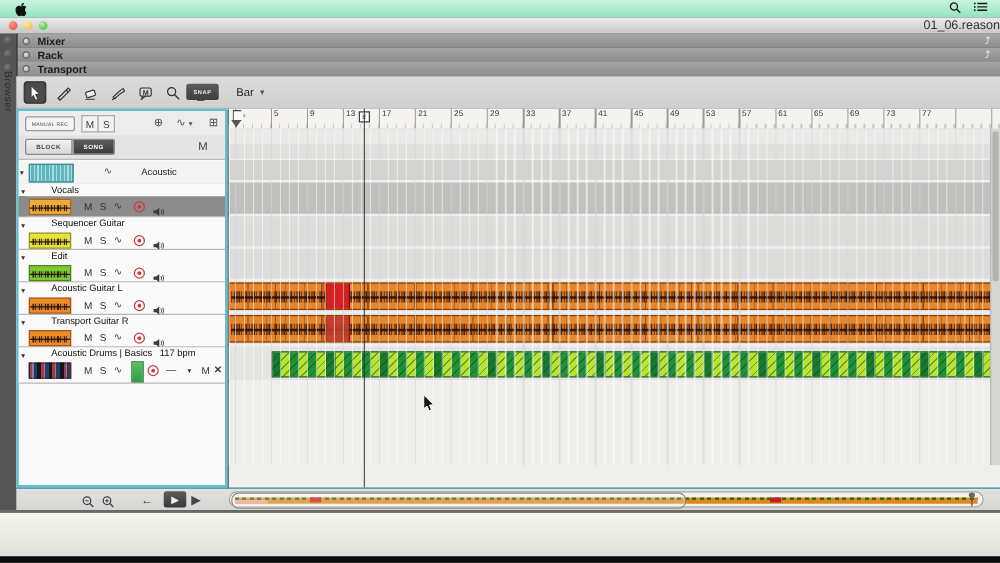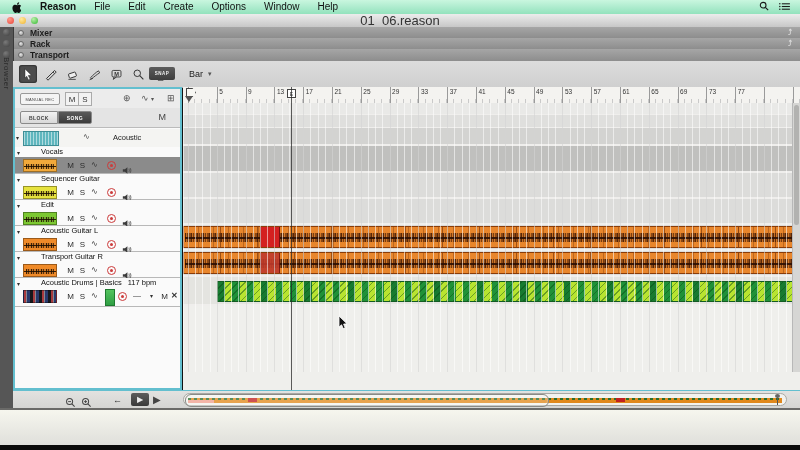--- a/index.html
+++ b/index.html
@@ -14,21 +14,21 @@
   .mitem.b{font-weight:bold;}
   .mbar-right{margin-left:auto;display:flex;align-items:center;gap:10px;padding-right:10px;}
   
   .titlebar{position:absolute;left:0;top:14px;width:800px;height:13px;
     background:linear-gradient(#ececec,#c7c7c7);border-bottom:1px solid #8f8f8f;
     display:flex;align-items:center;}
   .tl{width:7px;height:7px;border-radius:50%;margin-left:5px;}
   .tl.r{background:radial-gradient(circle at 35% 30%,#ff9a8a,#e8443a);margin-left:7px;}
   .tl.y{background:radial-gradient(circle at 35% 30%,#ffe9a0,#f0b32e);}
   .tl.g{background:radial-gradient(circle at 35% 30%,#b9f0a8,#34b832);}
-  .wtitle{position:absolute;left:0;right:0;text-align:center;font-size:13px;color:#333;}
+  .wtitle{position:absolute;left:0;right:0;text-align:right;font-size:10px;color:#333;}
   
   .dockrow{position:absolute;left:13px;width:787px;height:11px;
     background:linear-gradient(#a6a6a6,#8d8d8d);border-bottom:1px solid #6e6e6e;
     display:flex;align-items:center;font-size:8.5px;font-weight:bold;color:#1c1c1c;}
   .dockdot{width:6px;height:6px;border-radius:50%;margin:0 6px 0 5px;
     background:radial-gradient(circle at 35% 30%,#e8e8e8,#9c9c9c);border:1px solid #6a6a6a;box-sizing:border-box;}
   .dockarrow{margin-left:auto;margin-right:8px;color:#dcdcdc;font-size:8px;}
   
   .browserstrip{position:absolute;left:0;top:27px;width:13px;height:381px;background:#565656;border-right:1px solid #3a3a3a;}
   .browserstrip .vtxt{position:absolute;top:30px;left:2px;font-size:8px;color:#2b2b2b;
@@ -163,29 +163,20 @@
 <body>
 
 <div class="screen">
 
   <div class="menubar">
     <span class="apple">
       <svg width="9" height="11" viewBox="0 0 14 17">
           <path fill="#111" d="M12.4 9.1c0-2.2 1.8-3.2 1.9-3.3-1-1.5-2.6-1.7-3.2-1.7-1.3-.1-2.6.8-3.3.8-.7 0-1.7-.8-2.8-.8-1.4 0-2.8.8-3.6 2.1-1.5 2.6-.4 6.5 1.1 8.6.7 1 1.6 2.2 2.7 2.2 1.1 0 1.5-.7 2.8-.7 1.3 0 1.7.7 2.8.7 1.2 0 1.9-1.1 2.6-2.1.8-1.2 1.2-2.4 1.2-2.5-.1 0-2.2-.9-2.2-3.3zM10.2 3c.6-.7 1-1.7.9-2.7-.9 0-1.9.6-2.5 1.3-.5.6-1 1.6-.9 2.6 1 .1 2-.5 2.5-1.2z"></path>
         </svg>
     </span>
-    <span style="display:flex;">
-        <span class="mitem b">Reason</span>
-        <span class="mitem">File</span>
-        <span class="mitem">Edit</span>
-        <span class="mitem">Create</span>
-        <span class="mitem">Options</span>
-        <span class="mitem">Window</span>
-        <span class="mitem">Help</span>
-      </span>
     <span class="mbar-right">
       <span>
         <svg width="10" height="10" viewBox="0 0 12 12">
             <circle cx="5" cy="5" r="3.4" fill="none" stroke="#1a1a1a" stroke-width="1.3"></circle>
             <line x1="7.6" y1="7.6" x2="11" y2="11" stroke="#1a1a1a" stroke-width="1.4"></line>
           </svg>
       </span>
       <span>
         <svg width="11" height="9" viewBox="0 0 12 10">
             <g stroke="#1a1a1a" stroke-width="1.2">

